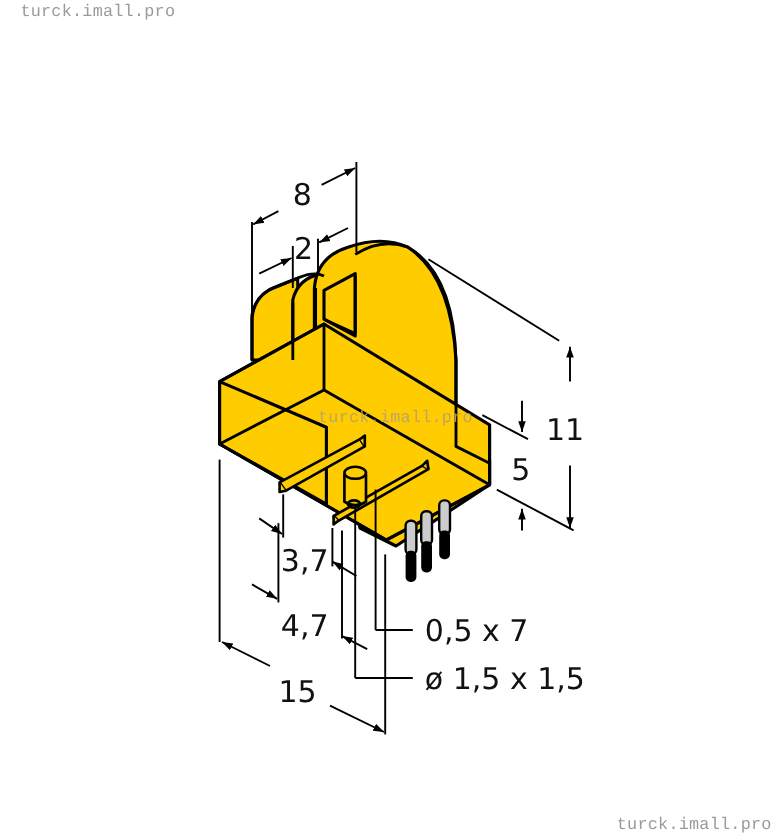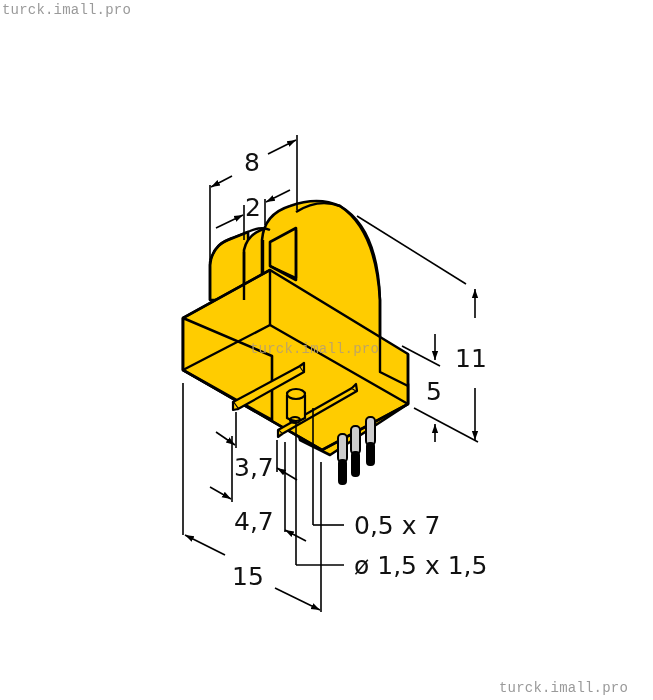--- a/index.html
+++ b/index.html
@@ -3,20 +3,21 @@
   <meta charset="utf-8">
   <style>
     html, body { margin: 0; padding: 0; background: #ffffff; }
     body { width: 653px; height: 700px; position: relative; overflow: hidden; }
     .watermark {
       position: absolute;
       font-family: "Liberation Mono", monospace;
       font-size: 14px;
       color: #9a9a9a;
       letter-spacing: 0.2px;
+      margin-left: 15px;
     }
     .wm-top { left: 2px; top: 2px; }
     .wm-bottom { left: 499px; top: 680px; }
     .wm-center { left: 250px; top: 341px; color: #b8a070; opacity: 0.9; }
     svg.drawing { position: absolute; left: 0; top: 0; }
     .dim-text {
       font-family: "DejaVu Sans", sans-serif;
       font-size: 25px;
       fill: #111111;
     }

